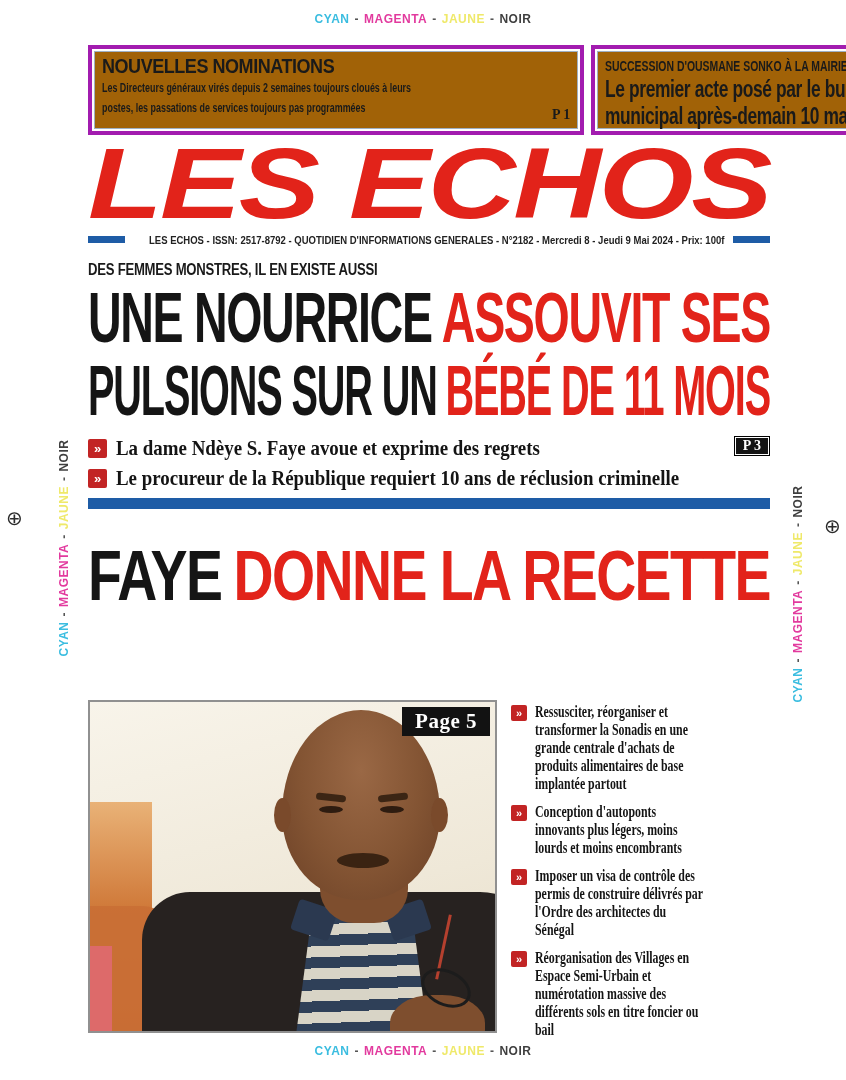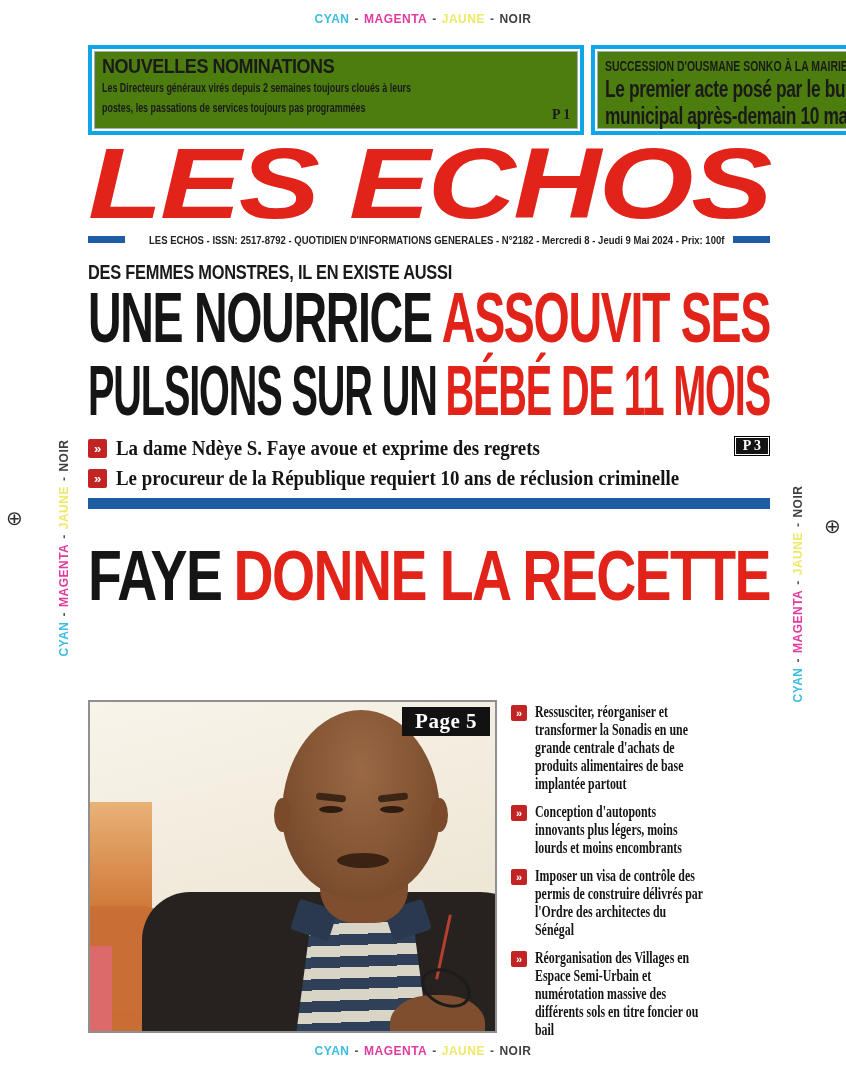--- a/index.html
+++ b/index.html
@@ -10,43 +10,43 @@
   .strip .sep{color:#555;}
   .c-cyan{color:#3bbde0;} .c-magenta{color:#e23a9e;} .c-jaune{color:#efe96a;} .c-noir{color:#3f3f3f;}
   .strip-top{position:absolute;top:9px;left:0;right:0;text-align:center;}
   .strip-bottom{position:absolute;top:1041px;left:0;right:0;text-align:center;}
   .strip-left{position:absolute;left:63px;top:548px;transform:translate(-50%,-50%) rotate(-90deg);}
   .strip-right{position:absolute;left:797px;top:594px;transform:translate(-50%,-50%) rotate(-90deg);}
   .regmark{position:absolute;font-size:20px;color:#2b2b2b;}
   .regmark.left{left:6px;top:506px;} .regmark.right{left:824px;top:514px;}
   
   .boxes{position:absolute;top:45px;left:88px;width:682px;display:flex;gap:7px;}
-  .box{flex:1;border:4px solid #0ea5e9;box-shadow:inset 0 0 0 2px #ffffff,inset 0 0 0 3px #9fb0c4;
-       padding:5px 10px;box-sizing:border-box;height:90px;background:#4d7c0f;position:relative;}
+  .box{flex:1;border:4px solid #a21caf;box-shadow:inset 0 0 0 2px #ffffff,inset 0 0 0 3px #9fb0c4;
+       padding:5px 10px;box-sizing:border-box;height:90px;background:#a16207;position:relative;}
   .box-title{font-size:20px;font-weight:bold;letter-spacing:-.5px;transform:scaleX(.9);
              transform-origin:0 50%;white-space:nowrap;display:inline-block;line-height:24px;}
   .box-line{font-size:13.5px;font-weight:bold;line-height:20px;white-space:nowrap;display:block;
             transform:scaleX(.66);transform-origin:0 50%;}
   .rbox-kicker{font-size:14.5px;font-weight:bold;white-space:nowrap;display:inline-block;
                transform:scaleX(.72);transform-origin:0 50%;line-height:20px;margin-top:2px;}
   .rbox-line{font-size:23.5px;font-weight:bold;line-height:27px;white-space:nowrap;display:block;
              transform:scaleX(.74);transform-origin:0 50%;letter-spacing:-.5px;}
   .page-ref{font-family:"Liberation Serif",serif;font-weight:bold;font-size:15px;
             position:absolute;right:10px;bottom:6px;}
   .page-ref.small{font-size:14px;bottom:8px;}
   
   .masthead{position:absolute;top:138px;left:88px;width:682px;height:92px;}
   .masthead .fitline{font-size:100px;line-height:90px;font-weight:bold;font-style:italic;
                      color:#e2231a;letter-spacing:-2px;}
   .issn-row{position:absolute;top:233px;left:88px;width:682px;display:flex;align-items:center;gap:24px;}
   .issn-bar{flex:1;height:7px;background:#1e5ca6;}
   .issn-text{width:560px;font-size:11.6px;font-weight:bold;white-space:nowrap;
              transform:scaleX(.82);transform-origin:0 50%;color:#222;}
   
-  .kicker{position:absolute;left:88px;font-size:20px;font-weight:bold;letter-spacing:-.3px;}
+  .kicker{position:absolute;left:88px;font-size:16px;font-weight:bold;letter-spacing:-.3px;}
   .kicker .cx{display:inline-block;white-space:nowrap;transform:scaleX(.82);transform-origin:0 50%;}
   .kicker1{top:261px;} .kicker2{top:518px;}
   .headline{position:absolute;left:88px;width:682px;}
   .headline1{top:283px;} .headline2{top:541px;}
   .hl-line{height:73px;overflow:visible;}
   .fitline{display:inline-block;white-space:nowrap;transform-origin:0 50%;}
   .hl-line .fitline{font-size:70px;line-height:71px;font-weight:bold;letter-spacing:-2px;color:#151515;}
   .hl-red{color:#e2231a;} .hl-line .sp{margin-left:.22em;}
   
   .bullets1{position:absolute;top:433px;left:88px;width:682px;}

